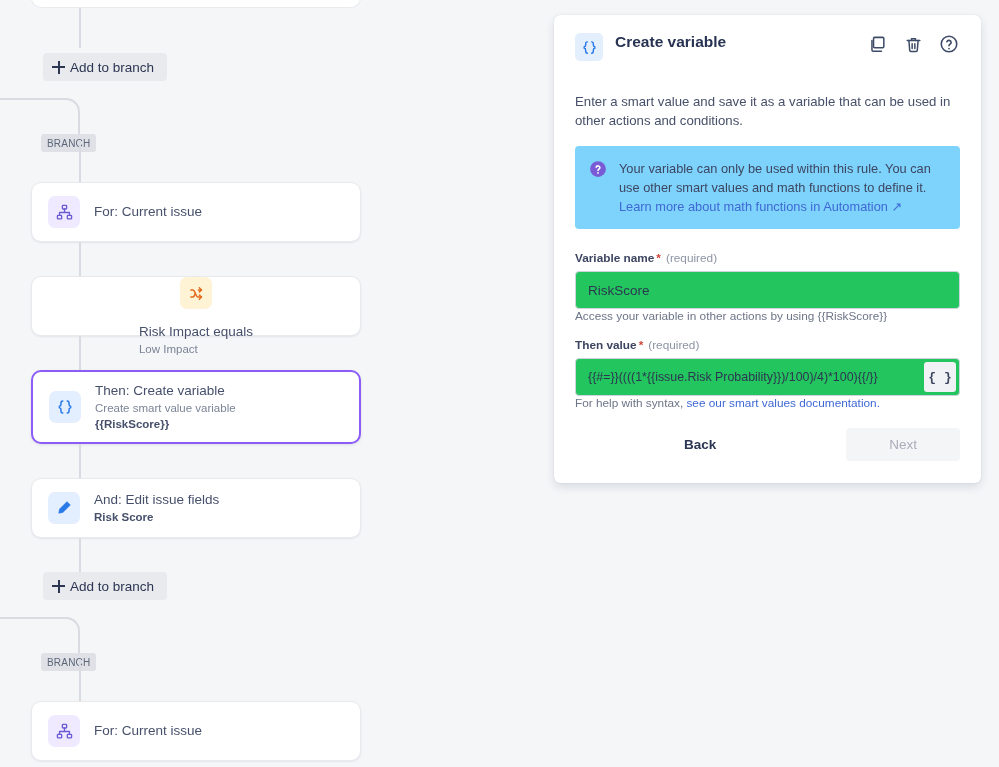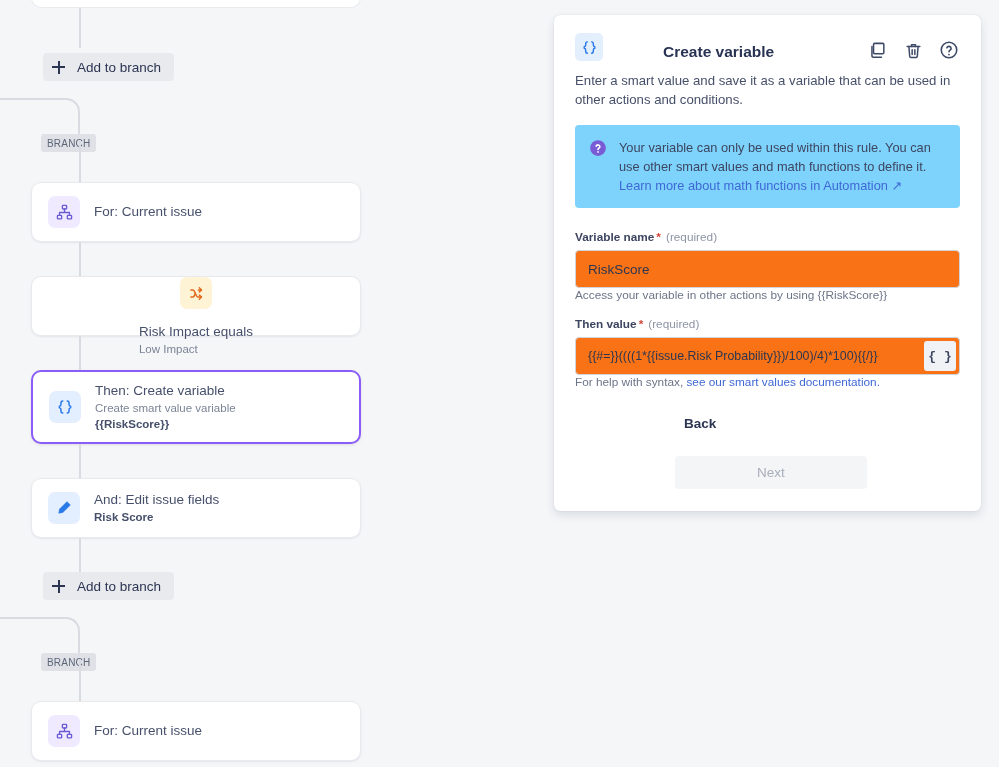--- a/index.html
+++ b/index.html
@@ -47,21 +47,21 @@
 
   .card-text { display: flex; flex-direction: column; gap: 1px; min-width: 0; }
   .card-title { font-size: 13.5px; color: #46506b; line-height: 18px; }
   .card-sub { font-size: 11.5px; color: #7b8496; line-height: 15px; }
   .card-sub-strong { font-size: 11.5px; color: #46506b; font-weight: bold; line-height: 15px; }
 
   .add-branch {
     position: absolute; left: 43px;
     height: 28px; padding: 0 13px 0 9px;
     background: #e9eaee; border-radius: 4px; border: none;
-    display: flex; align-items: center; gap: 12px;
+    display: flex; align-items: center; gap: 5px;
     font-size: 13.5px; color: #2c3552; cursor: pointer;
     font-family: "Liberation Sans", sans-serif;
   }
   .plus { position: relative; width: 13px; height: 13px; flex: 0 0 13px; }
   .plus::before, .plus::after {
     content: ""; position: absolute; background: #2c3552;
   }
   .plus::before { left: 0; top: 5.5px; width: 13px; height: 2px; }
   .plus::after  { top: 0; left: 5.5px; height: 13px; width: 2px; }
 
@@ -82,21 +82,21 @@
 
   
   .panel {
     position: absolute; left: 554px; top: 15px;
     width: 427px; background: #ffffff;
     border-radius: 6px;
     box-shadow: 0 4px 10px rgba(9,30,66,.12), 0 0 1px rgba(9,30,66,.20);
     padding: 18px 21px 22px 21px;
   }
 
-  .panel-head { display: flex; align-items: flex-end; margin-bottom: 10px; gap: 48px; }
+  .panel-head { display: flex; align-items: flex-start; margin-bottom: 31px; }
   .panel-icon {
     width: 28px; height: 28px; border-radius: 5px; background: #e4effd;
     display: flex; align-items: center; justify-content: center;
     flex: 0 0 28px; margin-right: 12px;
   }
   .panel-title {
     font-size: 15.5px; font-weight: bold; color: #283353; flex: 1;
   }
   .head-actions { display: flex; align-items: center; gap: 14px; }
   .hbtn { background: none; border: none; cursor: pointer; padding: 0;
@@ -119,42 +119,42 @@
   .field-label {
     font-size: 11.8px; font-weight: bold; color: #3d4560; margin-bottom: 6px;
     display: flex; align-items: baseline; gap: 2px;
   }
   .req-star { color: #d04437; font-weight: bold; }
   .req-note { color: #8d94a5; font-weight: normal; margin-left: 3px; }
 
   .text-input {
     width: 100%; height: 38px;
     border: 1.5px solid #cfd4dc; border-radius: 4px;
-    background: #f97316; padding: 0 12px;
+    background: #22c55e; padding: 0 12px;
     font-size: 13.5px; color: #2d3650;
     font-family: "Liberation Sans", sans-serif;
     outline: none;
   }
   .helper {
     font-size: 11.8px; color: #6d7588; margin-bottom: 15px;
   }
   .helper-link { color: #3f68d4; text-decoration: none; cursor: pointer; }
 
   .smart-wrap { position: relative; display: flex; align-items: stretch; }
   .smart-wrap .text-input { padding-right: 24px; font-size: 12.4px; }
   .sv-btn {
     position: absolute; right: 4px; top: 4px;
     width: 32px; height: 30px; border-radius: 3px;
     background: #f1f2f5; border: none; cursor: pointer;
     display: flex; align-items: center; justify-content: center;
     font-family: "Liberation Mono", monospace;
     font-size: 13px; font-weight: bold; color: #3d4560;
   }
 
-  .actions { display: flex; align-items: flex-start; gap: 16px; margin-top: 18px; flex-direction: column; }
+  .actions { display: flex; align-items: flex-end; gap: 16px; margin-top: 18px; }
   .btn-back {
     background: none; border: none; cursor: pointer;
     font-size: 13.5px; font-weight: bold; color: #2c3552;
     font-family: "Liberation Sans", sans-serif;
     padding: 9px 14px; margin-left: 95px;
   }
   .btn-next {
     background: #f4f5f7; border: none; border-radius: 4px;
     width: 192px; height: 33px; margin-left: 100px;
     font-size: 13.5px; color: #a9aebb;

